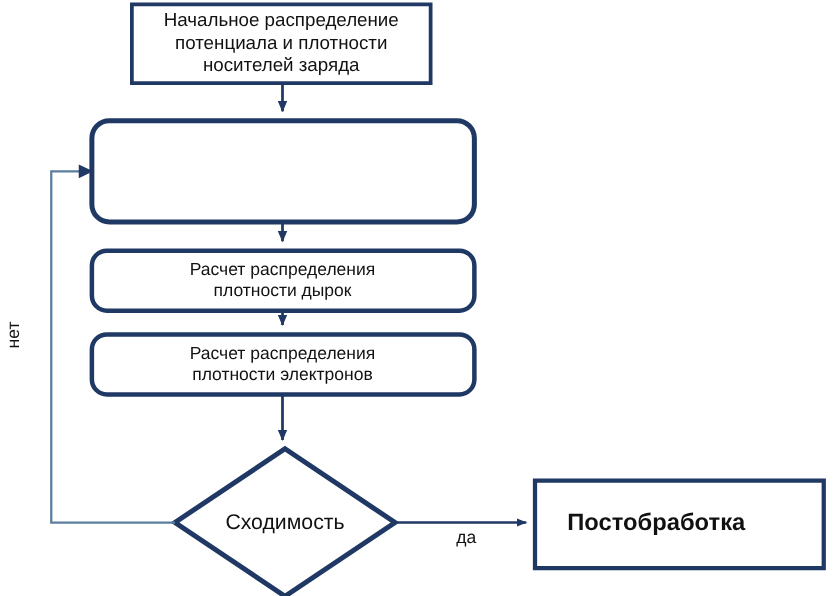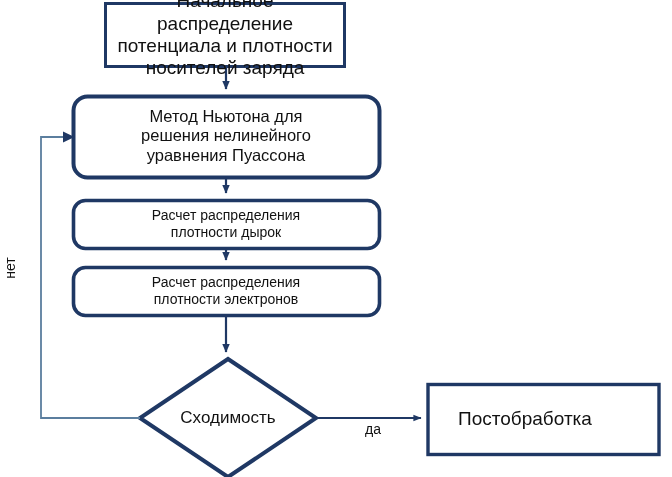--- a/index.html
+++ b/index.html
@@ -31,21 +31,21 @@
     align-items: center;
     justify-content: center;
     text-align: center;
     color: #111111;
     line-height: 1.18;
     white-space: pre-line;
     pointer-events: none;
   }
   #node1-text {
     left: 108px; top: 6px; width: 234px; height: 58px;
-    font-size: 19px;
+    font-size: 15px;
   }
   #node2-text {
     left: 76px; top: 98px; width: 300px; height: 76px;
     font-size: 16.5px;
   }
   #node3-text {
     left: 76px; top: 202px; width: 300px; height: 44px;
     font-size: 14px;
   }
   #node4-text {
@@ -53,20 +53,21 @@
     font-size: 14px;
   }
   #decision-text {
     left: 150px; top: 402px; width: 156px; height: 32px;
     font-size: 17px;
     text-align: right;
   }
   #node6-text {
     left: 430px; top: 386px; width: 190px; height: 66px;
     font-size: 19px;
+    font-weight: bold;
   }
   
   .edge-label {
     position: absolute;
     color: #111111;
     font-size: 14px;
     pointer-events: none;
   }
   #label-yes {
     left: 365px; top: 421px;
@@ -117,23 +118,20 @@
     <line x1="316" y1="418" x2="421" y2="418" stroke="#1F3864" stroke-width="2" marker-end="url(#arrow-dark-sm)"></line>
 
     <path d="M140,418 L41,418 L41,137 L64,137" fill="none" stroke="#5B7E9E" stroke-width="1.8"></path>
     <path d="M63,131.5 L74.5,137 L63,142.5 z" fill="#1F3864"></path>
   </svg>
 
   <div class="node-text" id="node1-text">Начальное распределение
 потенциала и плотности
 носителей заряда</div>
 
-  <div class="node-text" id="node2-text">Метод Ньютона для
-решения нелинейного
-уравнения Пуассона</div>
 
   <div class="node-text" id="node3-text">Расчет распределения
 плотности дырок</div>
 
   <div class="node-text" id="node4-text">Расчет распределения
 плотности электронов</div>
 
   <div class="node-text" id="decision-text">Сходимость</div>
 
   <div class="node-text" id="node6-text">Постобработка</div>

